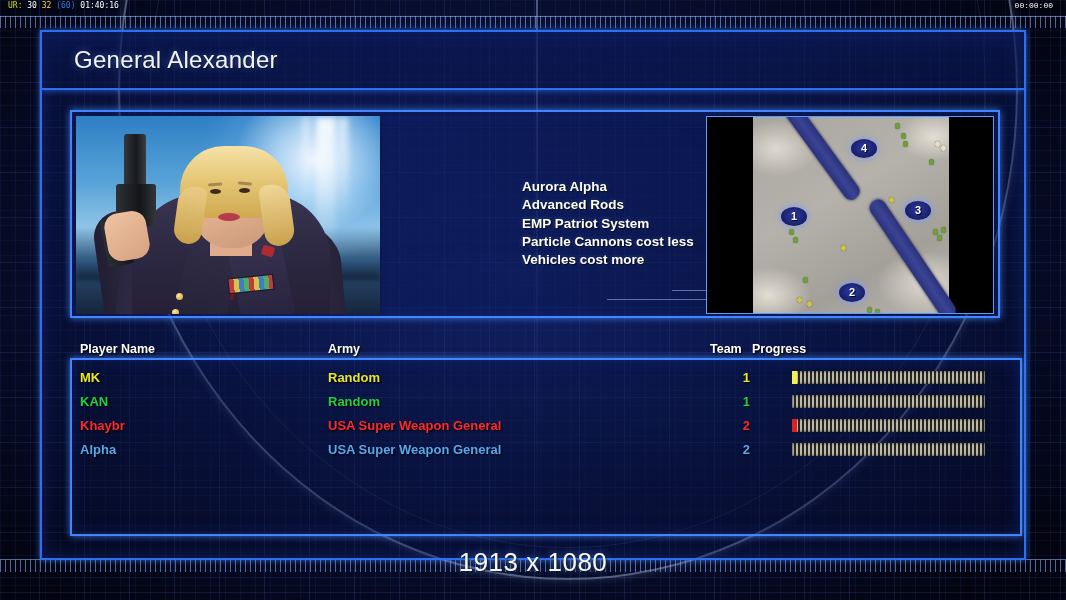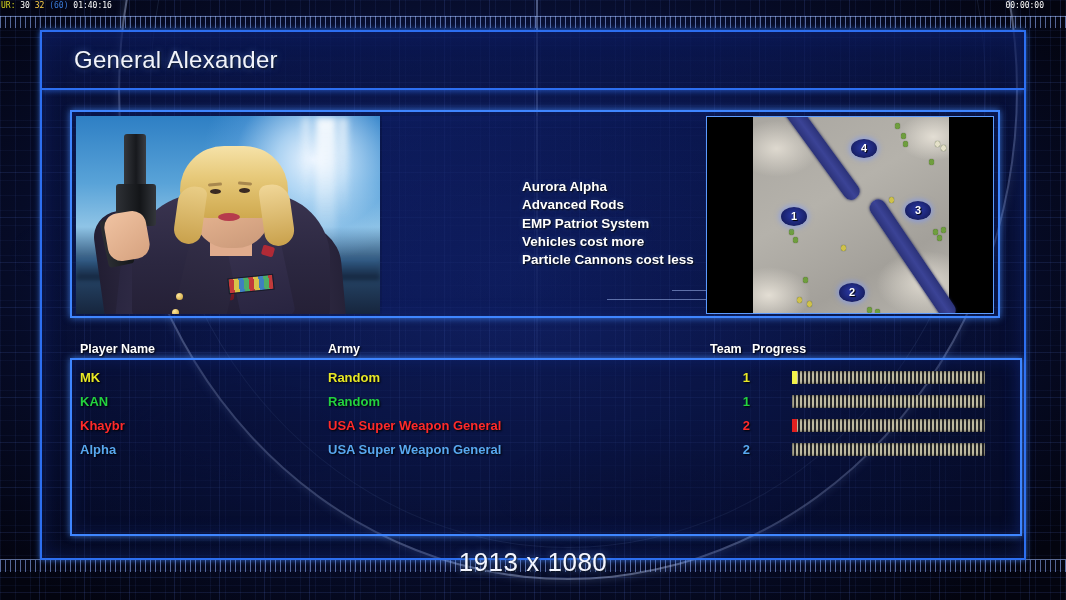--- a/index.html
+++ b/index.html
@@ -64,22 +64,22 @@
     background-image:repeating-linear-gradient(to right,
         rgba(150,180,255,.55) 0 1px, transparent 1px 5px);}
   .ruler-line{ position:absolute; left:0; width:1066px; height:1px;
     background:rgba(160,190,255,.55); }
 
   
   .hud{
     position:absolute; top:1px; font-family:"DejaVu Sans Mono", monospace;
     font-size:8px; letter-spacing:0px; white-space:nowrap; line-height:9px;
   }
-  .hud.left{ left:1px; }
-  .hud.right{ right:22px; color:#ffffff; }
+  .hud.left{ left:8px; }
+  .hud.right{ right:13px; color:#ffffff;font-family:Liberation Mono, monospace; }
   .hud .c1{ color:#d8d820; }
   .hud .c2{ color:#ffffff; }
   .hud .c3{ color:#ffd24a; }
   .hud .c4{ color:#3a7ad8; }
   .hud .c5{ color:#ffffff; }
 
   
   .outer-frame{
     position:absolute; left:40px; top:30px; width:986px; height:530px;
     border:2px solid #2d6ff0;
@@ -377,22 +377,22 @@
         <div class="gun-trigger"></div>
         <div class="gun-grip"></div>
         <div class="fig-hand"></div>
       </div>
 
       <div class="info-mid">
         <div class="bullets">
           <div>Aurora Alpha</div>
           <div>Advanced Rods</div>
           <div>EMP Patriot System</div>
+          <div>Particle Cannons cost less</div>
           <div>Vehicles cost more</div>
-          <div>Particle Cannons cost less</div>
         </div>
         <div class="mid-rule"></div>
         <div class="mid-rule b"></div>
       </div>
 
       <div class="minimap-wrap">
         <div class="mm-inner">
           <div class="mm-river a"></div>
           <div class="mm-river b"></div>
           <div id="mm-props">

